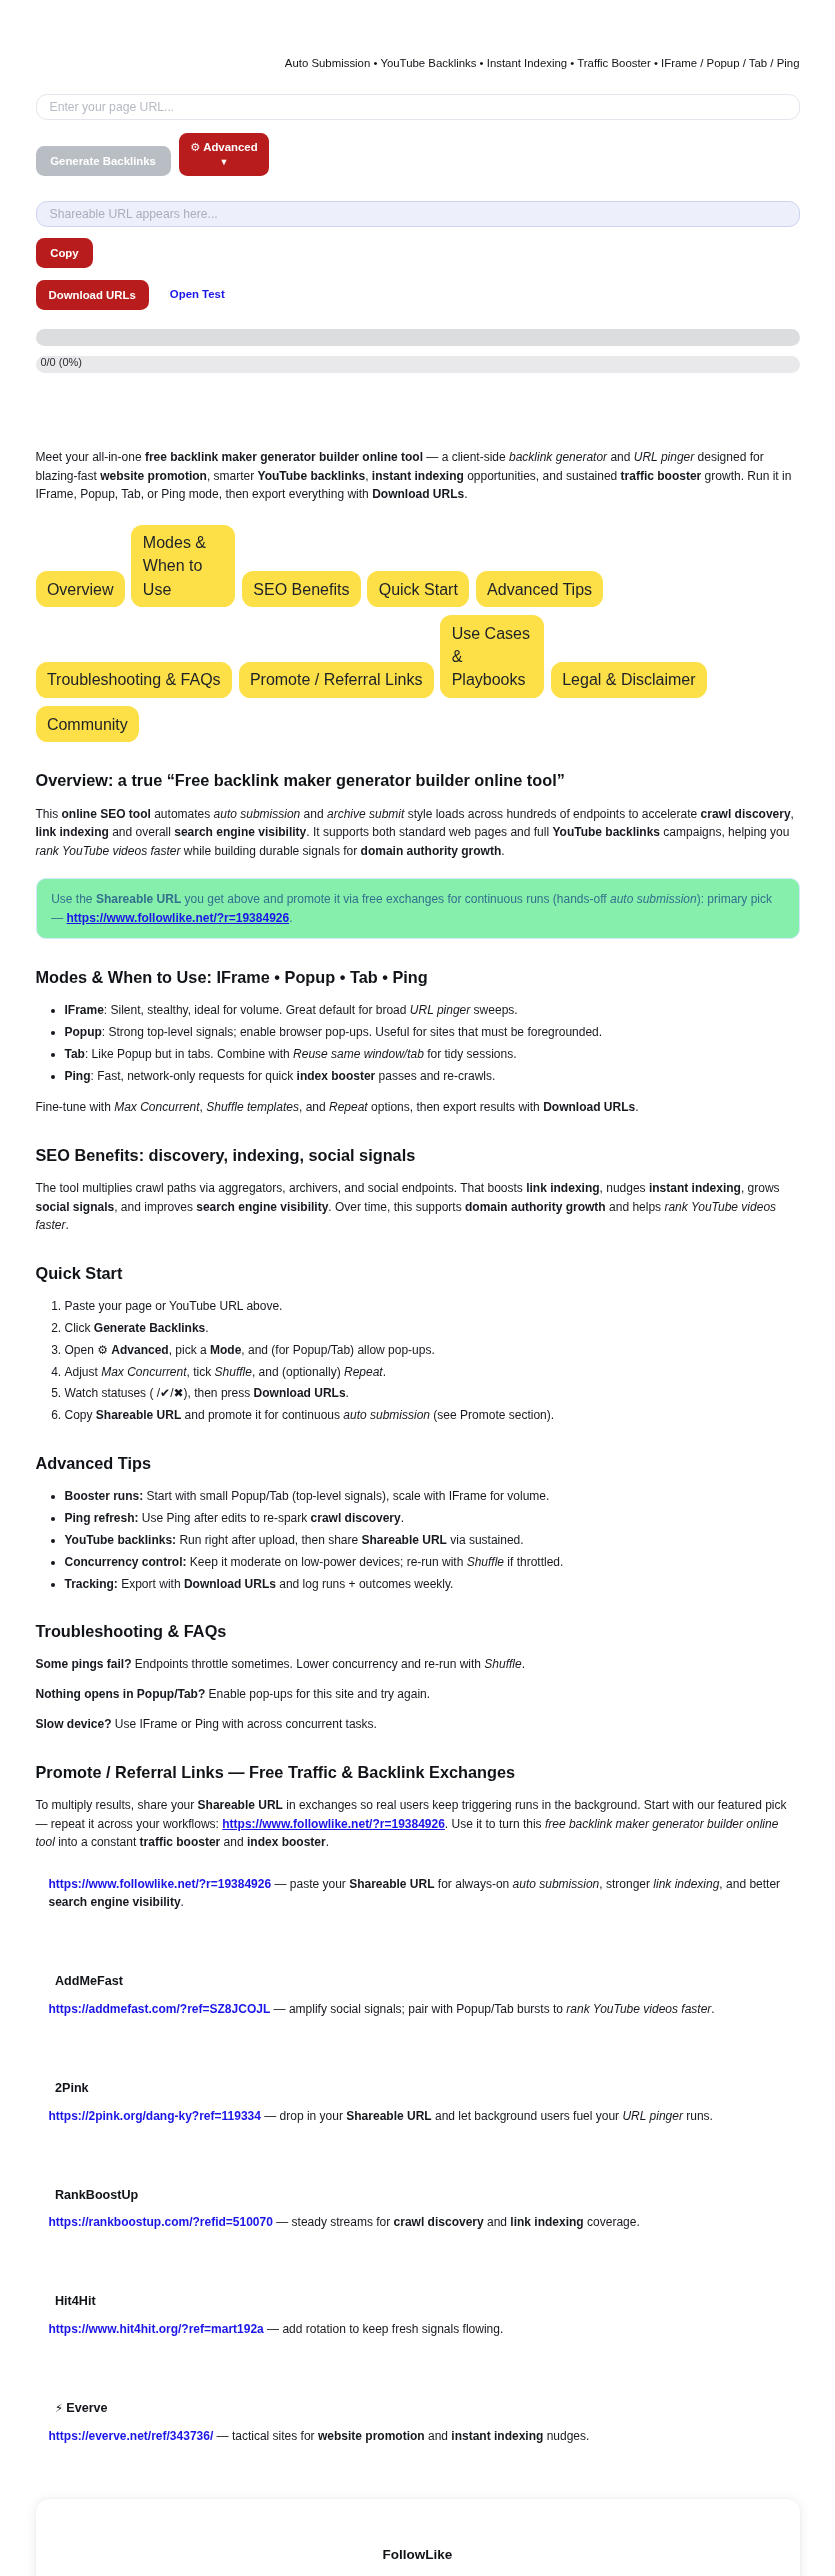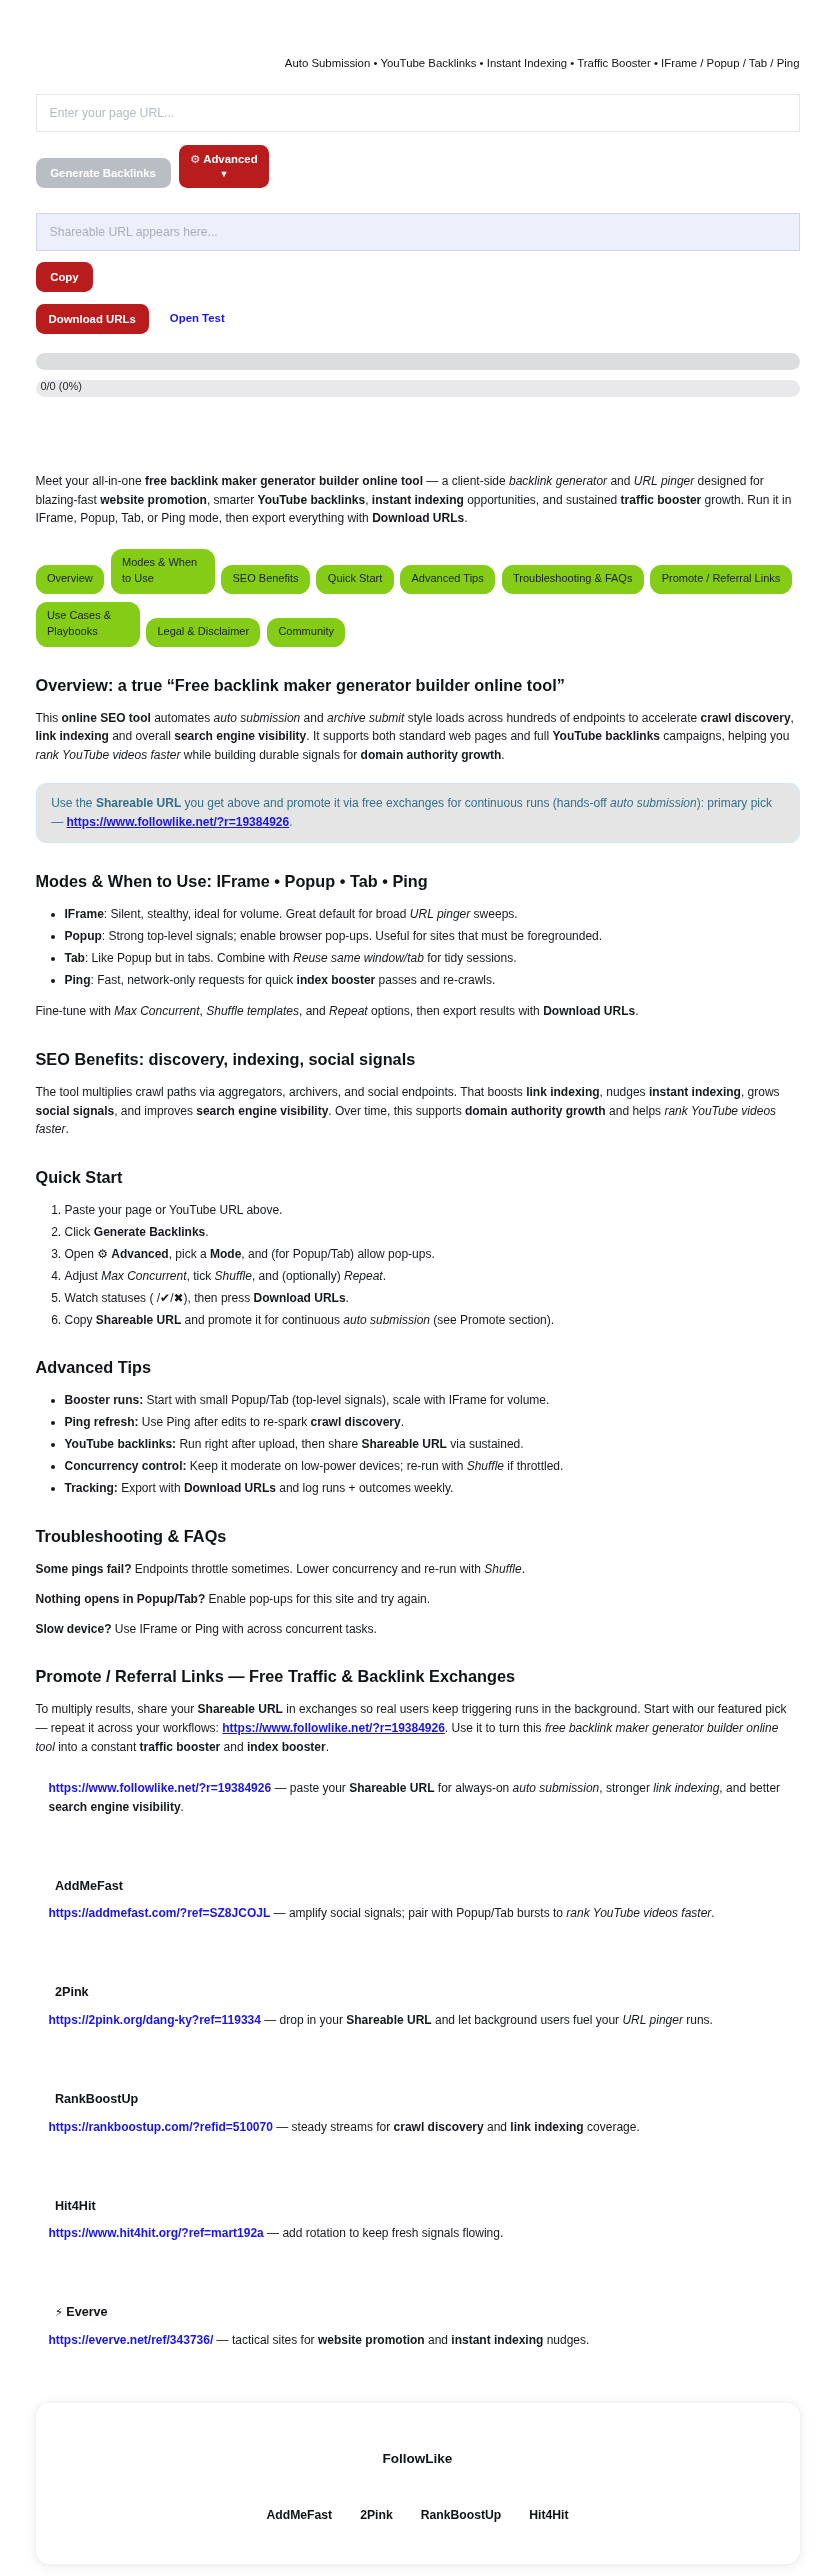--- a/index.html
+++ b/index.html
@@ -6,21 +6,21 @@
   html,body { margin:0; padding:0; background:#ffffff; }
   body {
     font-family: "Liberation Sans", "DejaVu Sans", sans-serif;
     font-size: 12px; line-height: 1.55; color: #16191f;
   }
   .container { max-width: 806px; margin: 0 auto; padding: 0 21px 49px 21px; }
 
   .tagline { margin-top: 55px; text-align: right; font-size: 11.4px; color:#101318; }
 
   .url-input, .share-input {
-    width: 100%; height: 38px; border-radius: 0; padding: 0 13px;
+    width: 100%; height: 26px; border-radius: 11px; padding: 0 13px;
     font-size: 12.2px; font-family: inherit; outline: none;
   }
   .url-input { border: 1.2px solid #e3e6ec; background:#fff; color:#222; margin-top: 21px; }
   .url-input::placeholder { color:#b5bac3; }
   .share-input { border: 1.2px solid #ccd4f1; background:#edf0fb; color:#555; margin-top: 24.5px; }
   .share-input::placeholder { color:#a9aebe; }
 
   .btn-row { display:flex; align-items:flex-end; gap:8.2px; margin-top:13px; }
   .btn { border:none; border-radius:8.2px; font-family:inherit; font-weight:700;
          font-size:11.4px; color:#fff; cursor:pointer; }
@@ -34,32 +34,32 @@
   .open-test { color:#1b16e8; font-weight:700; text-decoration:none; font-size:11.4px; }
 
   .progress-track { height: 17px; border-radius: 9px; background:#dcdddf; margin-top: 19.6px; }
   .status-strip { height: 17px; border-radius: 9px; background:#e9e9eb; margin-top: 9.8px;
                   position:relative; }
   .status-text { position:absolute; left:4.9px; top:-2.4px; font-size:11px; color:#2a2d33; }
 
   .intro { margin-top: 75px; }
 
   .pills { display:flex; flex-wrap:wrap; gap: 8.2px 6.5px; margin: 21px 0 4.9px 0; align-items:flex-end; }
-  .pill { background:#84cc16; border:none; border-radius: 11.4px; padding: 6.5px 11.4px;
-          font-family:inherit; font-size: 11px; color:#1c2027; cursor:pointer; line-height:1.45; }
+  .pill { background:#fde047; border:none; border-radius: 11.4px; padding: 6.5px 11.4px;
+          font-family:inherit; font-size: 16px; color:#1c2027; cursor:pointer; line-height:1.45; }
   .pill.narrow { max-width: 104px; text-align:left; }
 
   h2 { font-size: 16.3px; margin: 28px 0 13px 0; line-height:1.3; color:#101318; }
   h3 { font-size: 13px; margin: 0 0 8.2px 0; color:#101318; }
   p { margin: 0 0 11.4px 0; }
   ul, ol { margin: 0 0 13px 0; padding-left: 29px; }
   li { margin: 3.3px 0; }
 
   .callout-blue {
-    background:#e5e5e5; border:1.2px solid #cfe9f8; border-radius:9.8px;
+    background:#86efac; border:1.2px solid #cfe9f8; border-radius:9.8px;
     padding: 10.6px 14.7px; color:#33708e; margin: 18px 0;
   }
   .callout-blue a { color:#1a6fd4; }
 
   .ref-card { padding: 11.4px 0 18px 13px; margin: 11.4px 0 19.6px 0; }
   .ref-card h3 { margin-left: 6.5px; font-size: 12.6px; }
   .lightning { font-size: 11.4px; margin-right: 3.3px; }
 
   a.seg-link { color:#1b16e8; text-decoration:none; }
   a.seg-link.u { text-decoration: underline; }

